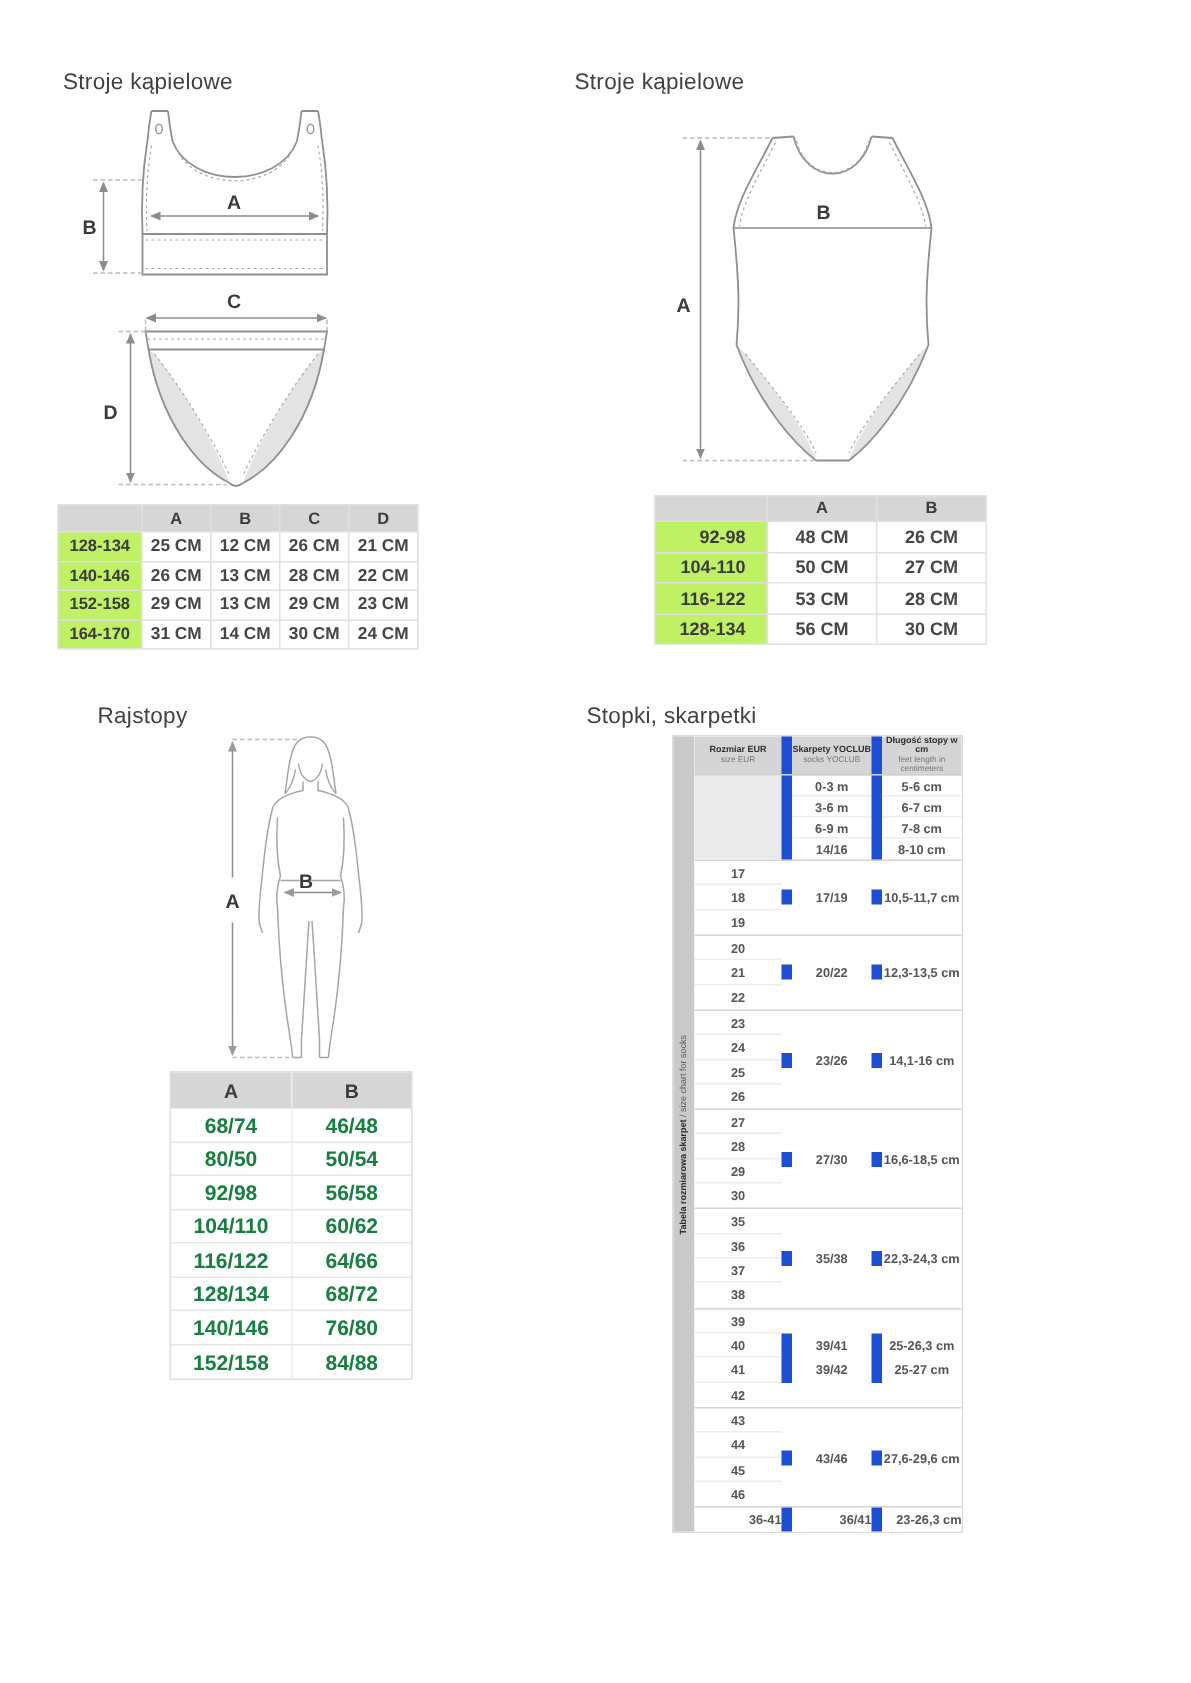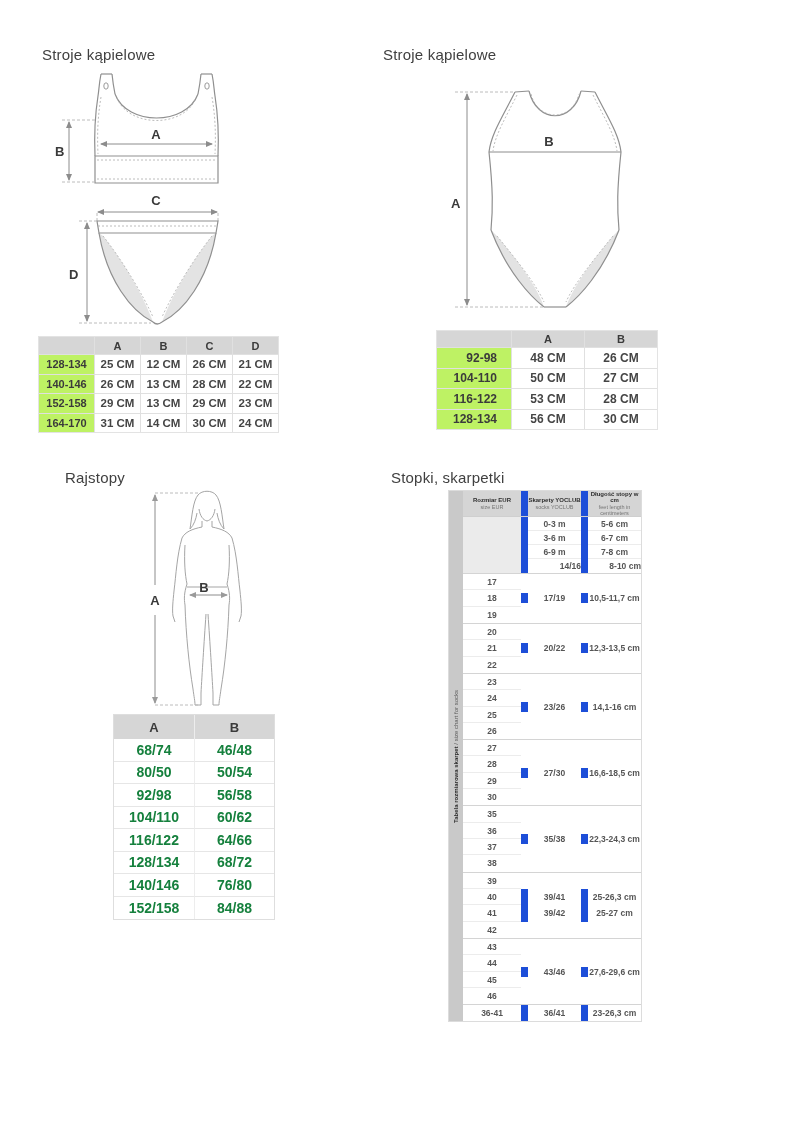--- a/index.html
+++ b/index.html
@@ -70,31 +70,31 @@
             justify-content:center;gap:1px;text-align:center;}
   .sk-hcell .pl{font-size:6px;font-weight:bold;color:#2e2e2e;}
   .sk-hcell .en{font-size:5.5px;font-weight:normal;color:#757575;}
   .w1{width:58px;} .w2{width:60px;} .w3{width:60px;}
   .bl{border-left:7px solid #1d4ed8;}
   .sk-infant{display:flex;border-bottom:1px solid #d4d4d4;}
   .sk-icol1{width:58px;background:#ebebeb;}
   .sk-vcol{width:60px;}
   .sk-vcell{height:14px;line-height:14px;text-align:center;
             border-bottom:1px solid #ececec;}
-  .sk-vcol .sk-vcell:last-child{border-bottom:none;text-align:right;}
+  .sk-vcol .sk-vcell:last-child{border-bottom:none;}
   .sk-group{display:flex;border-bottom:1px solid #d4d4d4;align-items:center;}
   .sk-sizes{width:58px;}
   .sk-size{height:16.32px;line-height:16.32px;text-align:center;
            border-bottom:1px solid #ececec;}
   .sk-sizes .sk-size:last-child{border-bottom:none;}
   .sk-merge{display:flex;flex-direction:column;justify-content:center;
             align-items:center;text-align:center;}
   .sk-line{height:16.32px;line-height:16.32px;}
   .sk-foot{display:flex;}
-  .sk-fcell{height:16.32px;line-height:16.32px;text-align:center;}
+  .sk-fcell{height:16.32px;line-height:16.32px;text-align:right;}
 </style>
 </head>
 <body>
 
 <div class="page">
 
   <div class="sec-title t1">Stroje kąpielowe</div>
 
   <svg class="diag d-top" width="175" height="125" viewBox="0 0 175 125">
     <defs>

